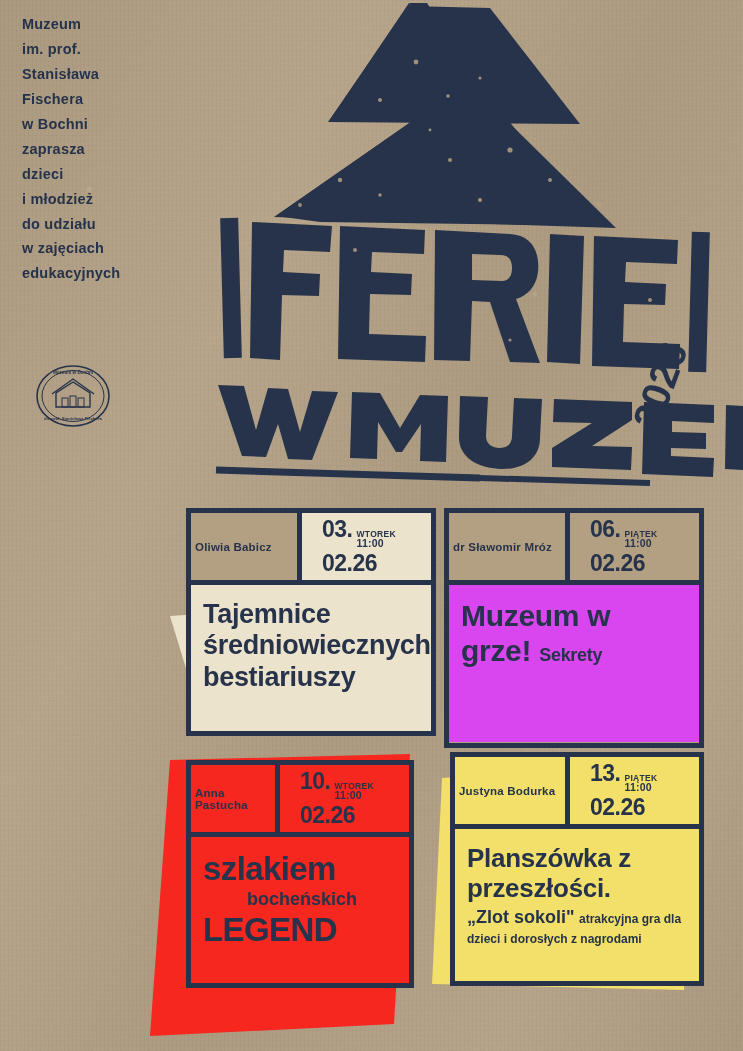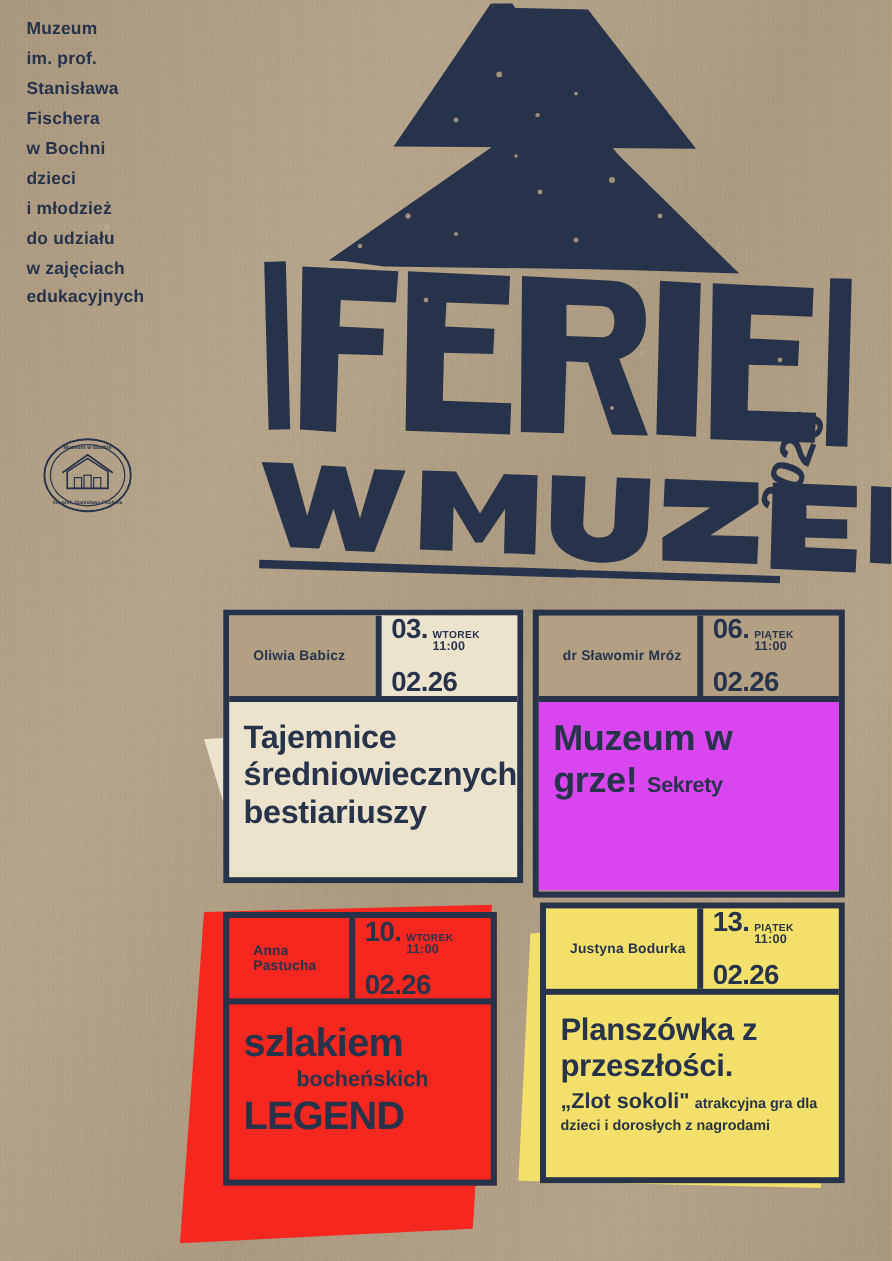--- a/index.html
+++ b/index.html
@@ -83,32 +83,32 @@
     height: 72px;
     border-bottom: 5px solid #27334a;
     display: flex;
     align-items: center;
   }
   .card .presenter {
     flex: 1;
     color: #27334a;
     font-weight: bold;
     font-size: 11.5px;
-    padding-left: 20px;
+    padding-left: 4px;
     letter-spacing: .2px;
   }
   .card .datebox {
-    width: 118px;
+    width: 134px;
     height: 100%;
     border-left: 5px solid #27334a;
     position: relative;
     display: flex;
     flex-direction: column;
-    justify-content: space-between;
-    padding-left: 8px;
+    justify-content: center;
+    padding-left: 20px;
   }
   .card .dayline {
     display: flex;
     align-items: baseline;
     gap: 4px;
   }
   .card .dd {
     color: #27334a;
     font-weight: bold;
     font-size: 23px;
@@ -187,20 +187,21 @@
   </defs>
   <rect width="743" height="1051" filter="url(#grain)"></rect>
 </svg>
 
 <div class="intro">
   <div>Muzeum</div>
   <div>im. prof.</div>
   <div>Stanisława</div>
   <div>Fischera</div>
   <div>w Bochni</div>
+  <div>zaprasza</div>
   <div>dzieci</div>
   <div>i młodzież</div>
   <div>do udziału</div>
   <div>w zajęciach</div>
   <div>edukacyjnych</div>
 </div>
 
 <svg class="seal" viewBox="0 0 78 68">
   <ellipse cx="39" cy="34" rx="36" ry="30" fill="none" stroke="#27334a" stroke-width="1.6"></ellipse>
   <ellipse cx="39" cy="34" rx="31" ry="25.5" fill="none" stroke="#27334a" stroke-width="1"></ellipse>

